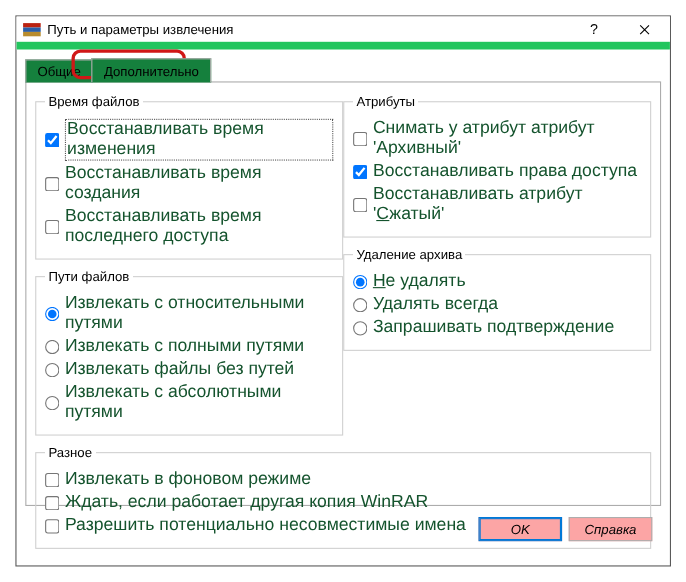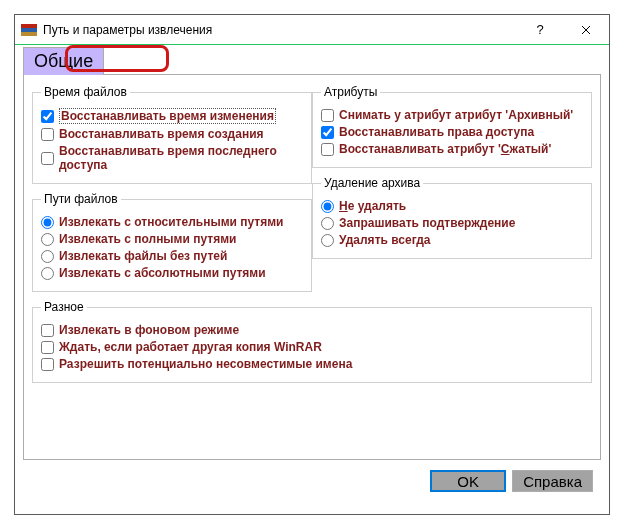--- a/index.html
+++ b/index.html
@@ -21,21 +21,21 @@
     height: 501px;
     border: 1px solid #5a5a5a;
     background: #fff;
   }
   .titlebar {
     height: 30px;
     background: #fff;
     display: flex;
     align-items: center;
     padding-left: 6px;
-    border-bottom: 1px solid #22c55e;
+    border-bottom: 7px solid #22c55e;
   }
   .tb-icon {
     width: 16px; height: 16px;
     margin-right: 6px;
     display: inline-block;
     position: relative;
   }
   .tb-icon .band { position:absolute; left:0; width:16px; height:4px; }
   .tb-icon .b1 { top:2px; background:#b21; }
   .tb-icon .b2 { top:6px; background:#2a5ea8; }
@@ -53,22 +53,22 @@
     display:flex;
     align-items:flex-end;
     height: 26px;
     margin-top: 4px;
     position: relative;
   }
   .tab {
     padding: 3px 10px;
     border: 1px solid #acacac;
     border-bottom: none;
-    background: #c4b5fd;
-    font-size: 18px;
+    background: #15803d;
+    font-size: 12px;
     margin-right: -1px;
     position: relative;
     cursor: pointer;
   }
   .tab.active {
     z-index: 2;
     padding-top: 4px;
   }
   .tab-highlight {
     position: absolute;
@@ -101,42 +101,43 @@
   .row {
     display:flex;
     align-items:center;
     margin: 3px 0;
     gap: 5px;
   }
   .row input[type=checkbox], .row input[type=radio] {
     margin: 0;
     width: 13px; height: 13px;
   }
-  .row label { font-size: 12px; color:#7f1d1d;font-weight:bold; }
+  .row label { font-size: 16px; color:#14532d; }
   .dotted-focus {
     border: 1px dotted #555;
     padding: 0 1px;
     display: inline-block;
   }
   .underline { text-decoration: underline; }
   .button-row {
     display:flex;
     justify-content:flex-end;
     gap: 6px;
     padding: 10px 8px 0 0;
   }
   .btn {
     min-width: 76px;
     height: 22px;
     border: 1px solid #adadad;
-    background: #a3a3a3;
-    font-size: 15px;
+    background: #fca5a5;
+    font-size: 12px;
     font-family: inherit;
     padding: 0 10px;
     cursor: pointer;
+    font-style: italic;
   }
   .btn.primary {
     border: 1px solid #0078d7;
     outline: 1px solid #0078d7;
     outline-offset: -2px;
   }
 </style>
 </head>
 <body>
 
@@ -152,20 +153,21 @@
     <div class="tb-btn">
       <svg width="10" height="10" viewBox="0 0 10 10">
           <path d="M1 1L9 9M9 1L1 9" stroke="#000" stroke-width="1"></path>
         </svg>
     </div>
   </div>
 
   <div class="dialog-body">
     <div class="tabstrip">
       <div class="tab">Общие</div>
+      <div class="tab active">Дополнительно</div>
       <div class="tab-highlight" style="left:42px; top:-4px; width:104px; height:27px;"></div>
     </div>
 
     <div class="tab-panel">
       <div class="cols">
         <div class="col">
           <fieldset>
             <legend>Время файлов</legend>
             <div class="row">
               <input type="checkbox" checked="" style="">
@@ -220,25 +222,25 @@
           </fieldset>
 
           <fieldset>
             <legend>Удаление архива</legend>
             <div class="row">
               <input type="radio" name="del" checked="" style="">
               <label><span class="underline">Н</span><span>е удалять</span></label>
             </div>
             <div class="row">
               <input type="radio" name="del" style="">
+              <label>Удалять всегда</label>
+            </div>
+            <div class="row">
+              <input type="radio" name="del" style="">
               <label>Запрашивать подтверждение</label>
-            </div>
-            <div class="row">
-              <input type="radio" name="del" style="">
-              <label>Удалять всегда</label>
             </div>
           </fieldset>
         </div>
       </div>
 
       <fieldset>
         <legend>Разное</legend>
         <div class="row">
           <input type="checkbox" style="">
           <label>Извлекать в фоновом режиме</label>

